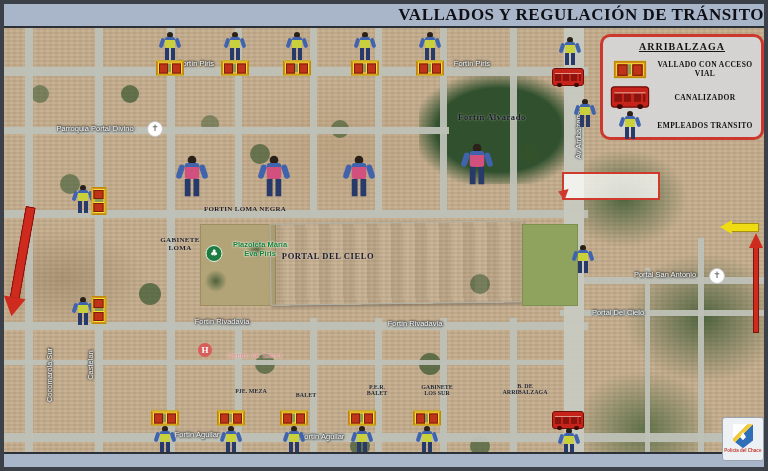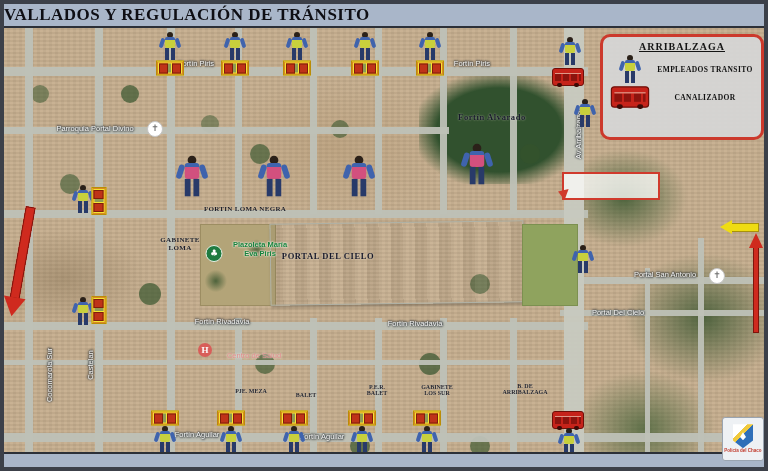--- a/index.html
+++ b/index.html
@@ -1,19 +1,19 @@
 <!DOCTYPE html>
 <html><head>
 <meta charset="utf-8">
 <style>
   html,body{margin:0;padding:0;background:#e8e8e8;font-family:"Liberation Sans",sans-serif;}
   .page{position:relative;width:768px;height:471px;box-sizing:border-box;border:4px solid #3c4049;background:#c6ae8e;overflow:hidden;}
   
   .band{background:#a9b6c9;}
-  .header{height:24px;border-bottom:2px solid #2c3038;display:flex;align-items:center;justify-content:flex-start;box-sizing:border-box;}
+  .header{height:24px;border-bottom:2px solid #2c3038;display:flex;align-items:center;justify-content:flex-end;box-sizing:border-box;}
   .title{font:700 17px "Liberation Serif",serif;letter-spacing:.5px;color:#0e0e14;white-space:nowrap;}
   .footer{position:absolute;left:0;right:0;bottom:0;height:15px;border-top:2px solid #2c3038;box-sizing:border-box;z-index:25;}
   
   .map{position:relative;width:760px;height:424px;overflow:visible;
     background-color:#c6ae8e;
     background-image:
       radial-gradient(ellipse 120px 70px at 60px 250px, rgba(120,100,70,.35), transparent 70%),
       radial-gradient(ellipse 160px 90px at 330px 120px, rgba(170,140,100,.30), transparent 75%),
       repeating-linear-gradient(0deg, rgba(255,255,255,.03) 0 2px, rgba(0,0,0,.04) 2px 4px),
       repeating-linear-gradient(90deg, rgba(255,255,255,.02) 0 3px, rgba(0,0,0,.03) 3px 6px);}
@@ -125,40 +125,50 @@
     <div class="arr-left">
         <i class="shaft"></i>
         <i class="tip"></i>
       </div>
     <div class="callout"></div>
 
     <div class="legend">
       <div class="legend-title">ARRIBALZAGA</div>
       <div class="legend-row">
         <span class="legend-ic">
+            <span class="bar">
+              <i class="sq l"></i>
+              <i class="mid"></i>
+              <i class="sq r"></i>
+            </span>
+          </span>
+        <span class="legend-label">VALLADO CON ACCESO VIAL</span>
+      </div>
+      <div class="legend-row">
+        <span class="legend-ic">
+            <span class="chan">
+              <i class="bandv"></i>
+              <i class="wh w1"></i>
+              <i class="wh w2"></i>
+            </span>
+          </span>
+        <span class="legend-label">CANALIZADOR</span>
+      </div>
+      <div class="legend-row">
+        <span class="legend-ic">
             <span class="emp">
               <i class="head"></i>
               <i class="torso"></i>
               <i class="arm al"></i>
               <i class="arm ar"></i>
               <i class="leg ll"></i>
               <i class="leg lr"></i>
             </span>
           </span>
         <span class="legend-label">EMPLEADOS TRANSITO</span>
-      </div>
-      <div class="legend-row">
-        <span class="legend-ic">
-            <span class="chan">
-              <i class="bandv"></i>
-              <i class="wh w1"></i>
-              <i class="wh w2"></i>
-            </span>
-          </span>
-        <span class="legend-label">CANALIZADOR</span>
       </div>
     </div>
 
     <div class="police">
       <div class="shield"></div>
       <div class="police-label">Policía del Chaco</div>
     </div>
   <div class="street" style="left: 0px; top: 39px; width: 584px; height: 9px;"></div>
       <div class="street" style="left: 0px; top: 99px; width: 445px; height: 7px;"></div>
       <div class="street" style="left: 0px; top: 182px; width: 584px; height: 8px;"></div>

